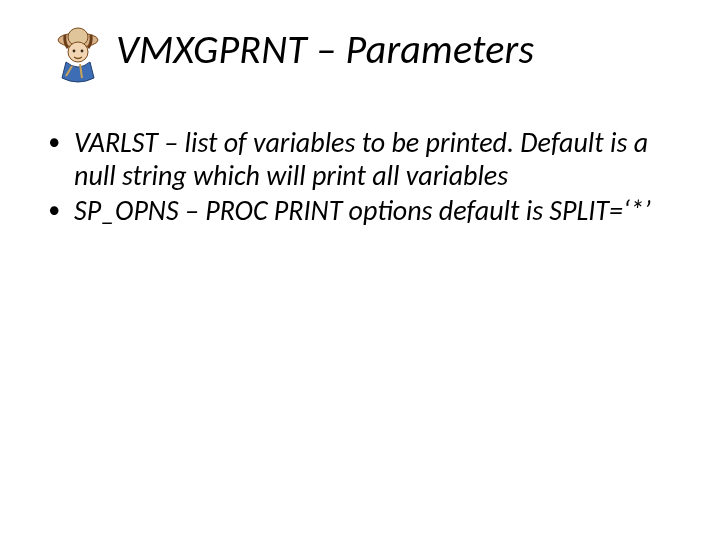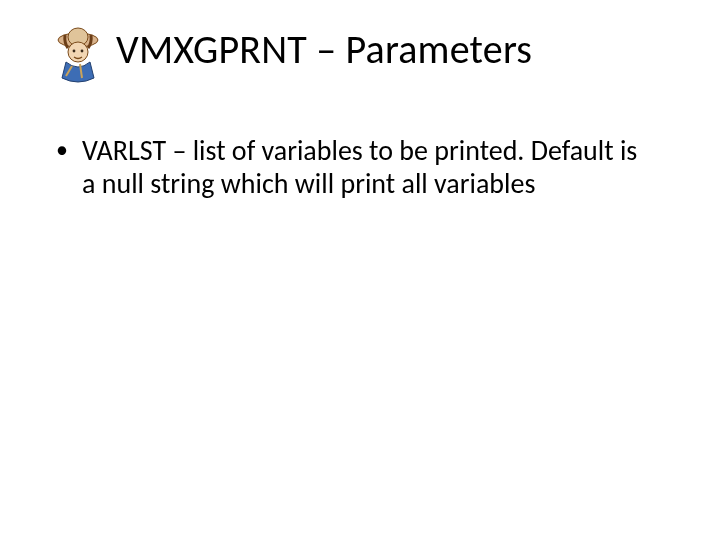--- a/index.html
+++ b/index.html
@@ -9,20 +9,21 @@
     height: 540px;
     background: #fff;
     font-family: Calibri, "Segoe UI", Arial, sans-serif;
     color: #000;
   }
   .slide {
     position: relative;
     width: 720px;
     height: 468px;
     box-sizing: border-box;
+    font-style: italic;
   }
   .title-row {
     position: absolute;
     top: 16px;
     left: 44px;
     right: 44px;
     display: flex;
     align-items: center;
   }
   .clipart {
@@ -40,21 +41,21 @@
   }
   .body {
     position: absolute;
     top: 126px;
     left: 44px;
     right: 60px;
   }
   ul.bullets {
     list-style: none;
     padding: 0;
-    margin: 8px;
+    margin: 0;
   }
   ul.bullets > li {
     position: relative;
     padding-left: 30px;
     font-size: 28px;
     line-height: 1.18;
     margin-bottom: 2px;
   }
   ul.bullets > li::before {
     content: "•";
@@ -85,16 +86,17 @@
         <path d="M36 48 l2 14" stroke="#caa35a" stroke-width="2"></path>
         <path d="M28 50 l-6 10" stroke="#caa35a" stroke-width="2"></path>
       </svg>
     </div>
     <div class="title">VMXGPRNT – Parameters</div>
   </div>
 
   <div class="body">
     <ul class="bullets">
       <li>VARLST – list of variables to be printed. Default is a null string which will print all variables</li>
+      <li>SP_OPNS – PROC PRINT options default is SPLIT=‘*’</li>
     </ul>
   </div>
 
 </div>
 
 </body></html>

